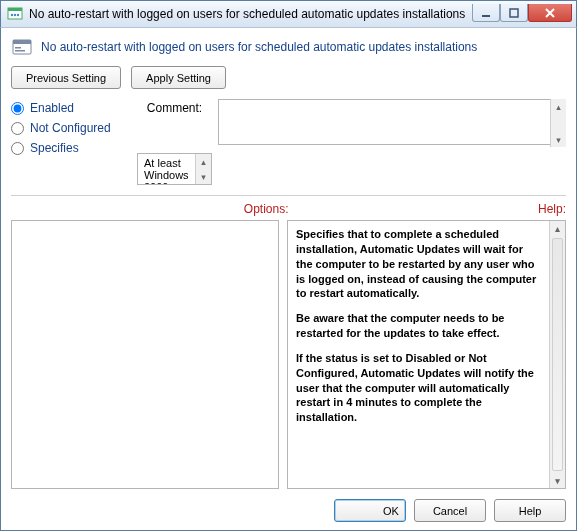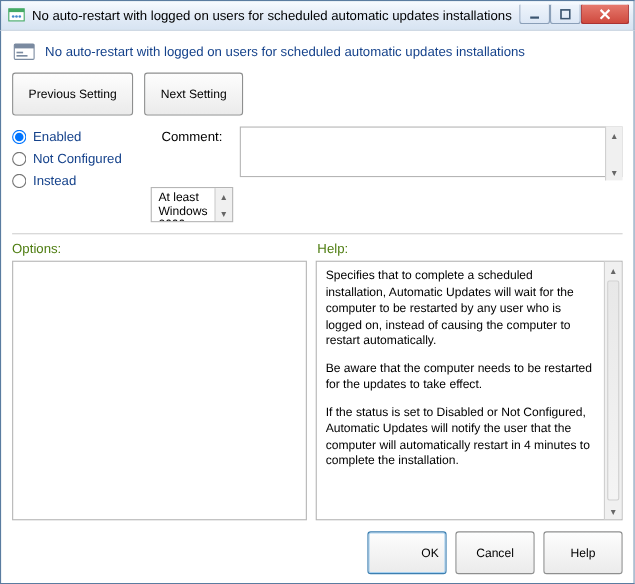--- a/index.html
+++ b/index.html
@@ -51,21 +51,21 @@
   }
   .header-row {
     display:flex; align-items:center; gap:8px;
     margin-bottom:8px;
   }
   .header-row .hicon { width:22px; height:22px; display:inline-flex; }
   .header-row .hicon svg{width:22px;height:22px;}
   .header-row .htext { font-size:12px; color:#15428b; }
   .nav-row { display:flex; gap:10px; margin-bottom:10px; }
   button.push {
-    height:39px; padding:0 14px;
+    height:23px; padding:0 14px;
     font: inherit;
     background: linear-gradient(#fdfdfd,#ebebeb);
     border:1px solid #8e8f8f; border-radius:3px;
     color:#000;
   }
   .midgrid {
     display:grid;
     grid-template-columns: 120px 75px 1fr;
     column-gap:6px;
     row-gap:6px;
@@ -92,25 +92,25 @@
     background:#f0f0f0; border-left:1px solid #d0d0d0;
     display:flex; flex-direction:column; justify-content:space-between;
   }
   .fake-scroll-v .arr{
     height:15px; display:flex; align-items:center; justify-content:center;
     color:#666; font-size:9px; user-select:none;
   }
   .sep {
     height:1px; background:#d0d0d0; margin:10px 0 6px 0;
   }
-  .labels-row { display:flex; font-size:12px; color:#4d7c0f; }
+  .labels-row { display:flex; font-size:12px; color:#b91c1c;text-align:right; }
   .labels-row .left { width:50%; }
   .labels-row .right { width:50%; }
   .panes {
-    display:flex; gap:8px; flex:1; min-height:0; margin-top:4px;
+    display:flex; gap:8px; flex:1; min-height:0; margin-top:4px;font-weight:bold;
   }
   .pane {
     border:1px solid #b5b5b5; background:#fff; position:relative;
     font-size:11px; color:#000;
   }
   .pane-left { width:49%; }
   .pane-right { width:51%; }
   .help-inner {
     position:absolute; inset:0 16px 0 0;
     padding:6px 8px; overflow:hidden;
@@ -170,37 +170,37 @@
           <rect x="2" y="4" width="18" height="4" fill="#7a8aa0"></rect>
           <rect x="4" y="11" width="6" height="1.5" fill="#7a8aa0"></rect>
           <rect x="4" y="14" width="10" height="1.5" fill="#7a8aa0"></rect>
         </svg>
     </span>
     <span class="htext">No auto-restart with logged on users for scheduled automatic updates installations</span>
   </div>
 
   <div class="nav-row">
     <button class="push">Previous Setting</button>
-    <button class="push">Next Setting</button>
+    <button class="push">Apply Setting</button>
   </div>
 
   <div class="midgrid">
 
     <div class="radios" style="grid-row:1 / span 2;">
       <label>
         <input type="radio" name="st" checked="" style="">
         <span>Enabled</span>
       </label>
       <label>
         <input type="radio" name="st" style="">
         <span>Not Configured</span>
       </label>
       <label>
         <input type="radio" name="st" style="">
-        <span>Instead</span>
+        <span>Specifies</span>
       </label>
     </div>
 
     <div class="lbl">Comment:</div>
     <div style="position:relative;">
       <textarea class="comment" style=""></textarea>
       <div class="fake-scroll-v">
         <div class="arr">▴</div>
         <div class="arr">▾</div>
       </div>

